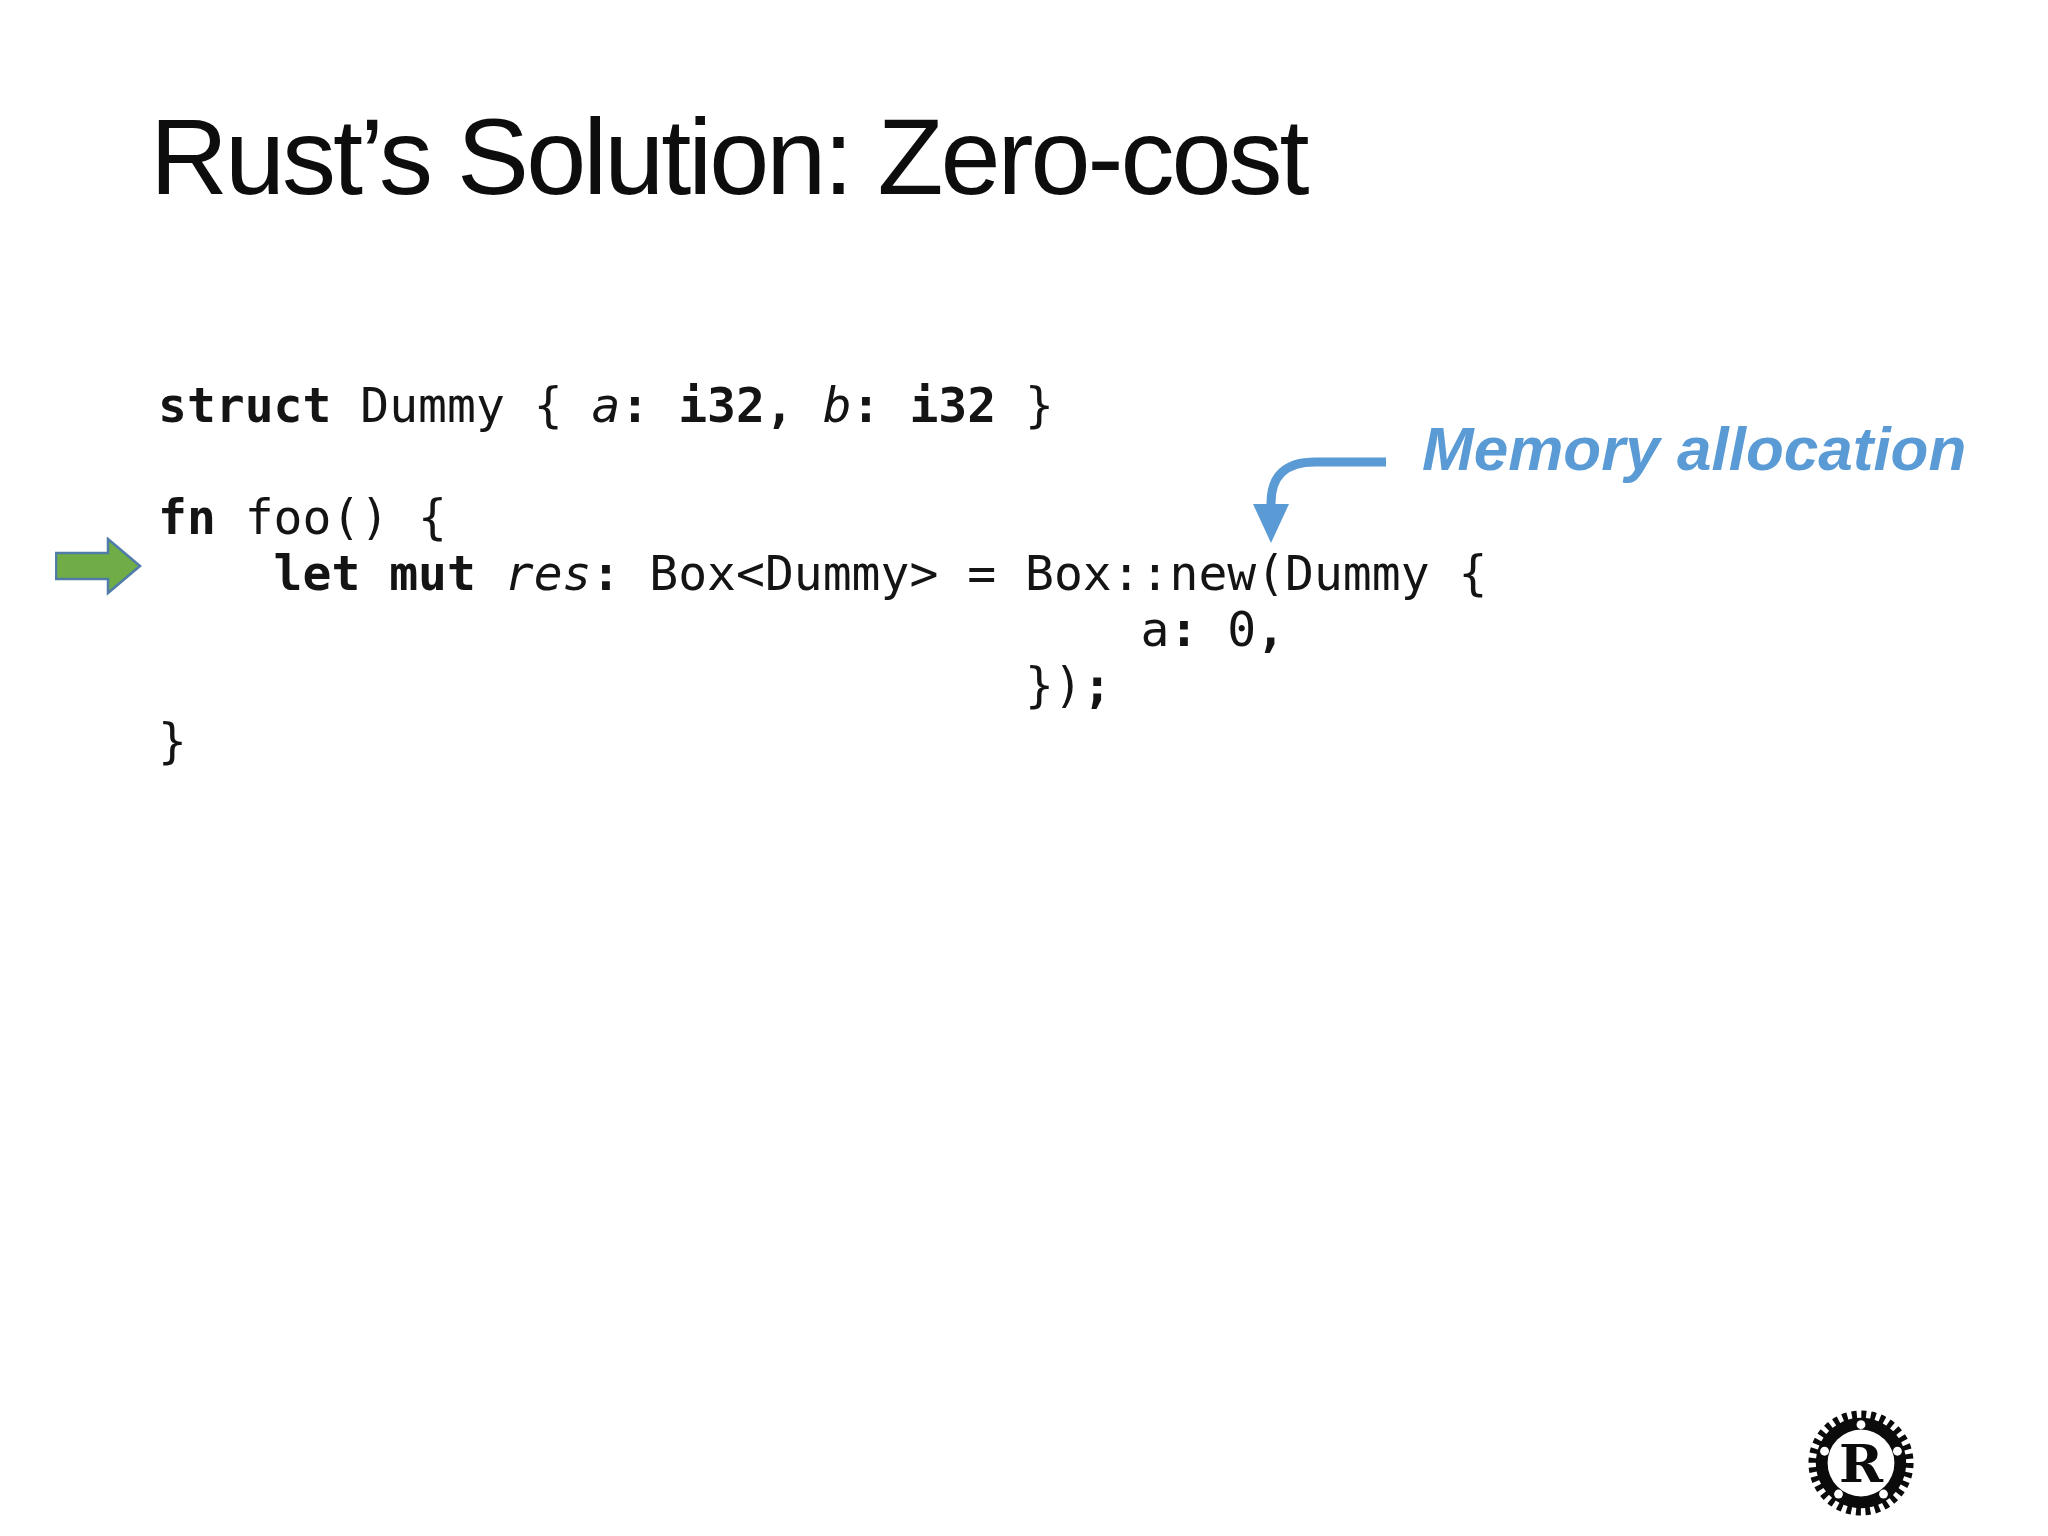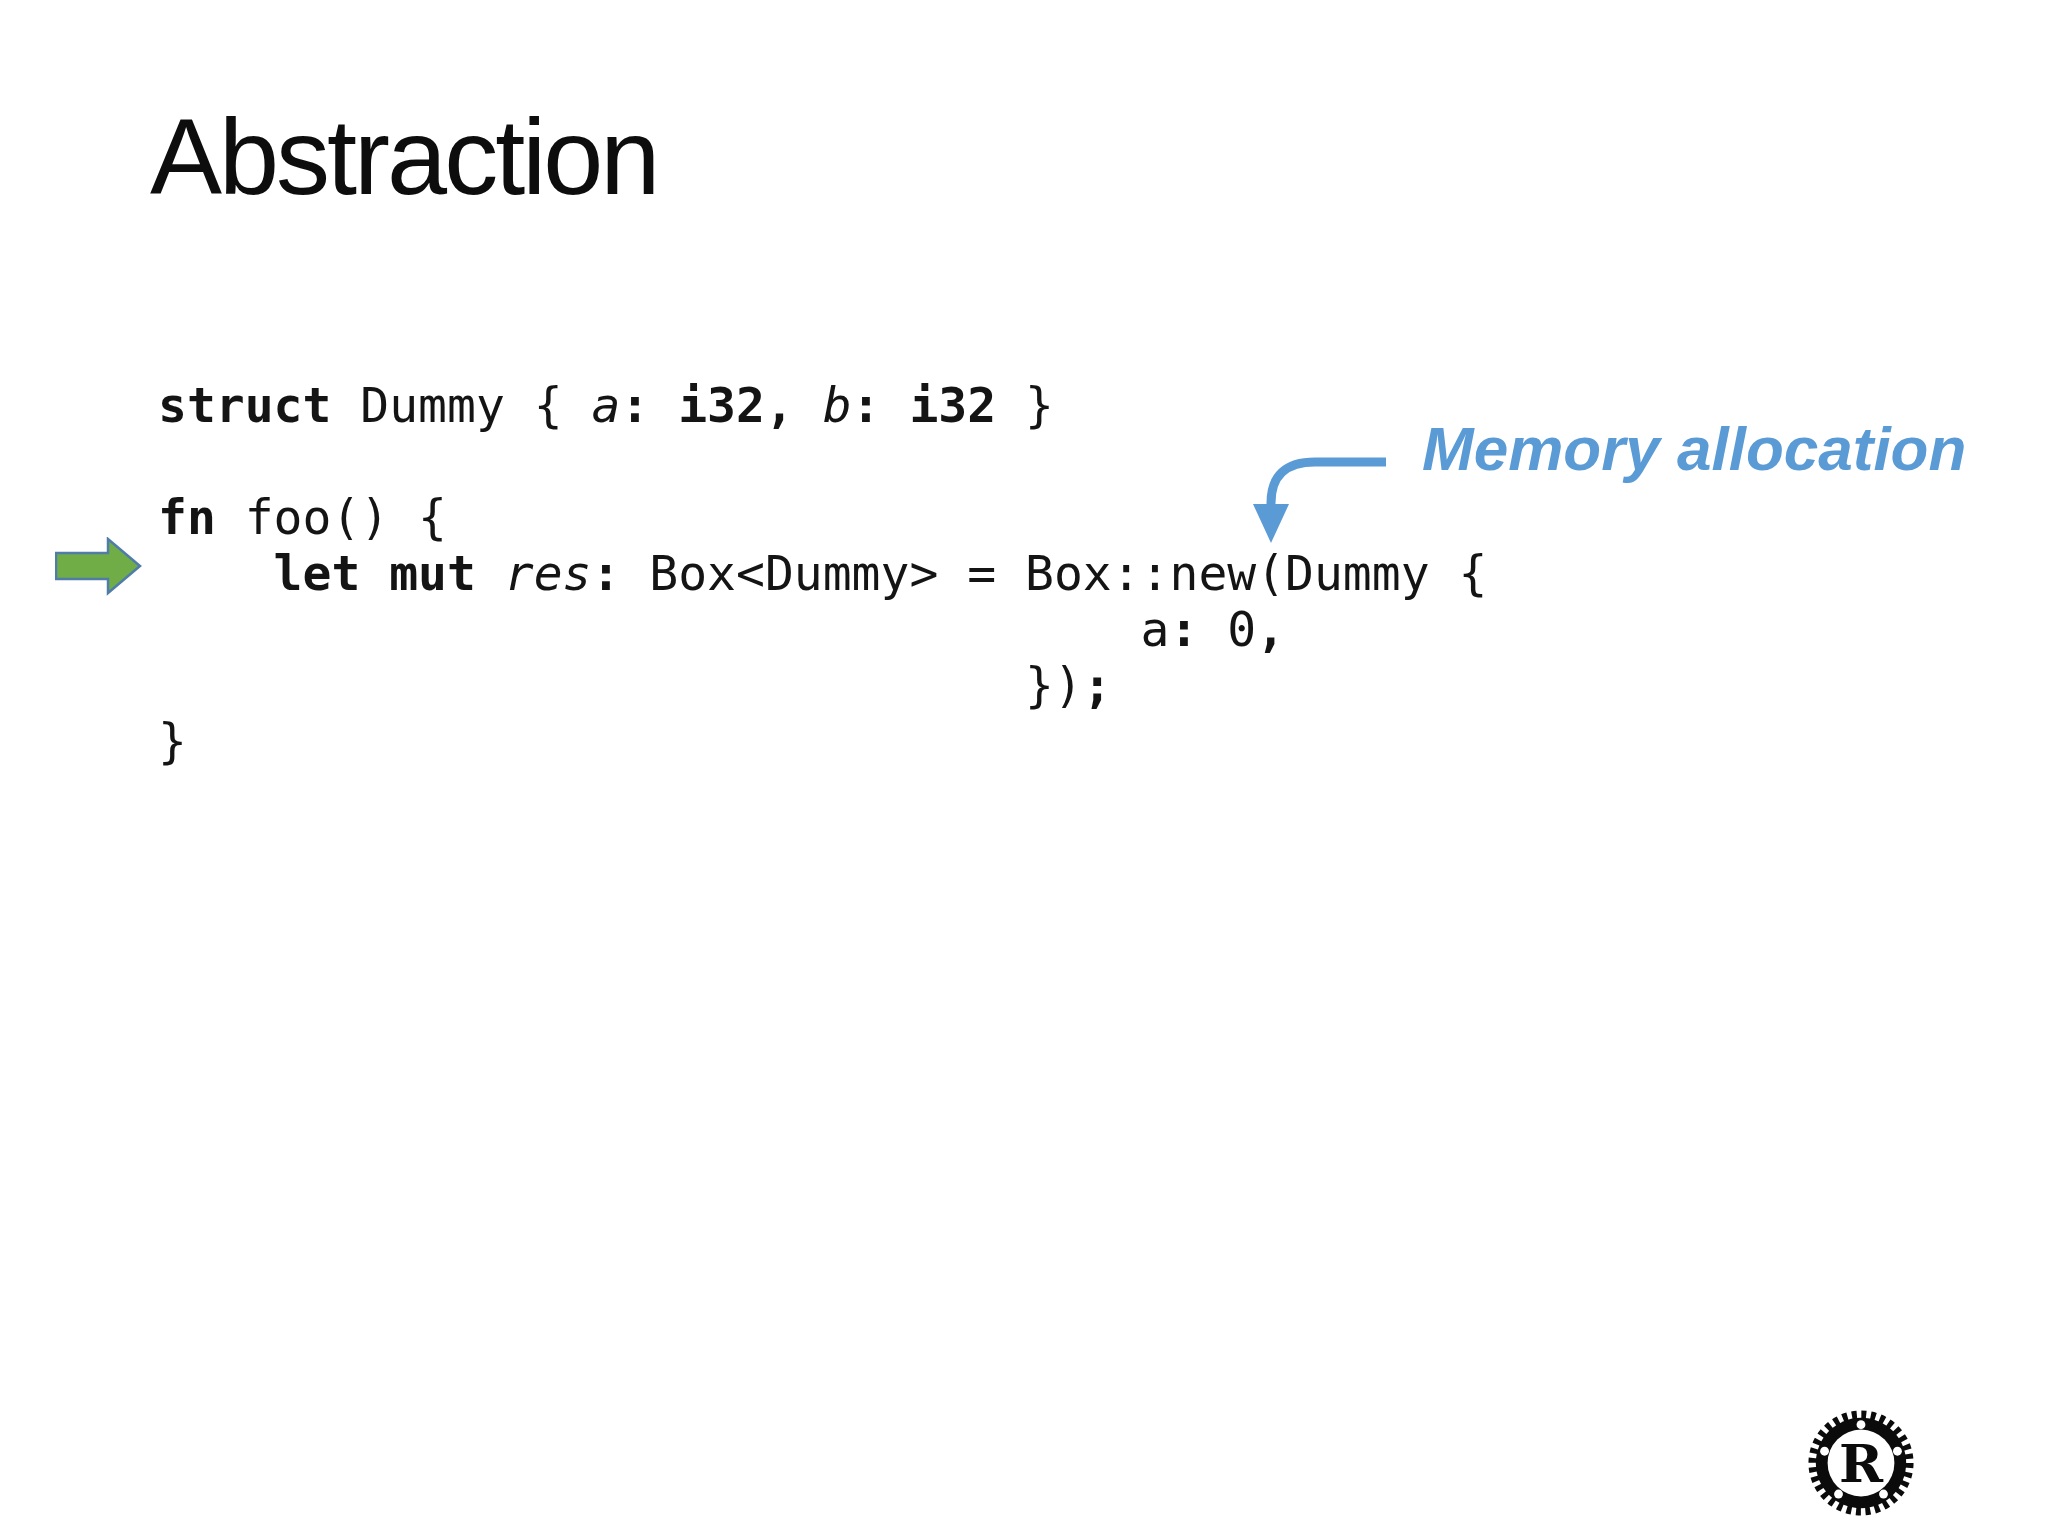--- a/index.html
+++ b/index.html
@@ -29,21 +29,21 @@
     margin-left:32px;
   }
 
   .abs{position:absolute;}
   svg{display:block;}
 </style>
 </head>
 <body>
 
 <div class="slide-title">
-  <div>Abstraction</div>
+  <div>Rust’s Solution: Zero-cost</div>
 </div>
 
 <div class="code-block">
     <div class="code-line"><span class="c-b">struct</span><span class="c-n"> Dummy { </span><span class="c-i">a</span><span class="c-b">:</span><span class="c-n"> </span><span class="c-b">i32,</span><span class="c-n"> </span><span class="c-i">b</span><span class="c-b">:</span><span class="c-n"> </span><span class="c-b">i32</span><span class="c-n"> }</span></div>
     <div class="code-line">&nbsp;</div>
     <div class="code-line"><span class="c-b">fn</span><span class="c-n"> foo() {</span></div>
     <div class="code-line"><span class="c-n">    </span><span class="c-b">let mut</span><span class="c-n"> </span><span class="c-i">res</span><span class="c-b">:</span><span class="c-n"> Box&lt;Dummy&gt; = Box::new(Dummy {</span></div>
     <div class="code-line"><span class="c-n">                                  a</span><span class="c-b">:</span><span class="c-n"> 0</span><span class="c-b">,</span></div>
     <div class="code-line"><span class="c-n">                              })</span><span class="c-b">;</span></div>
     <div class="code-line"><span class="c-n">}</span></div>

